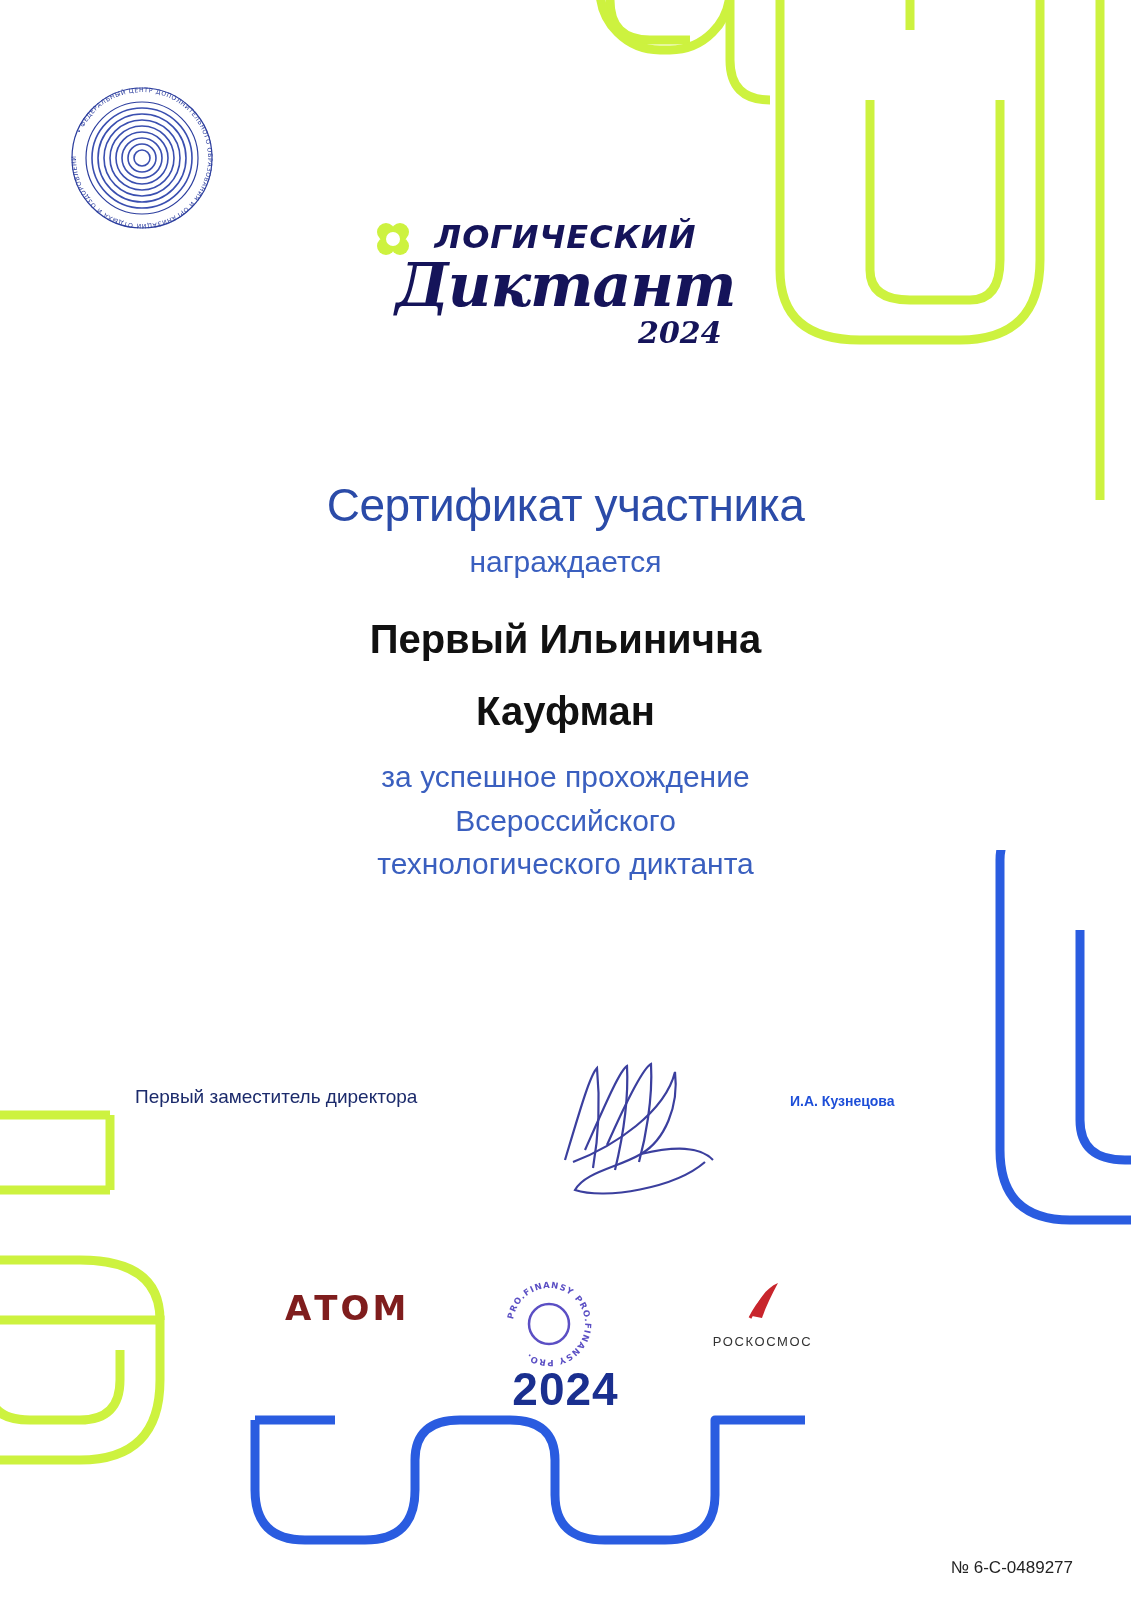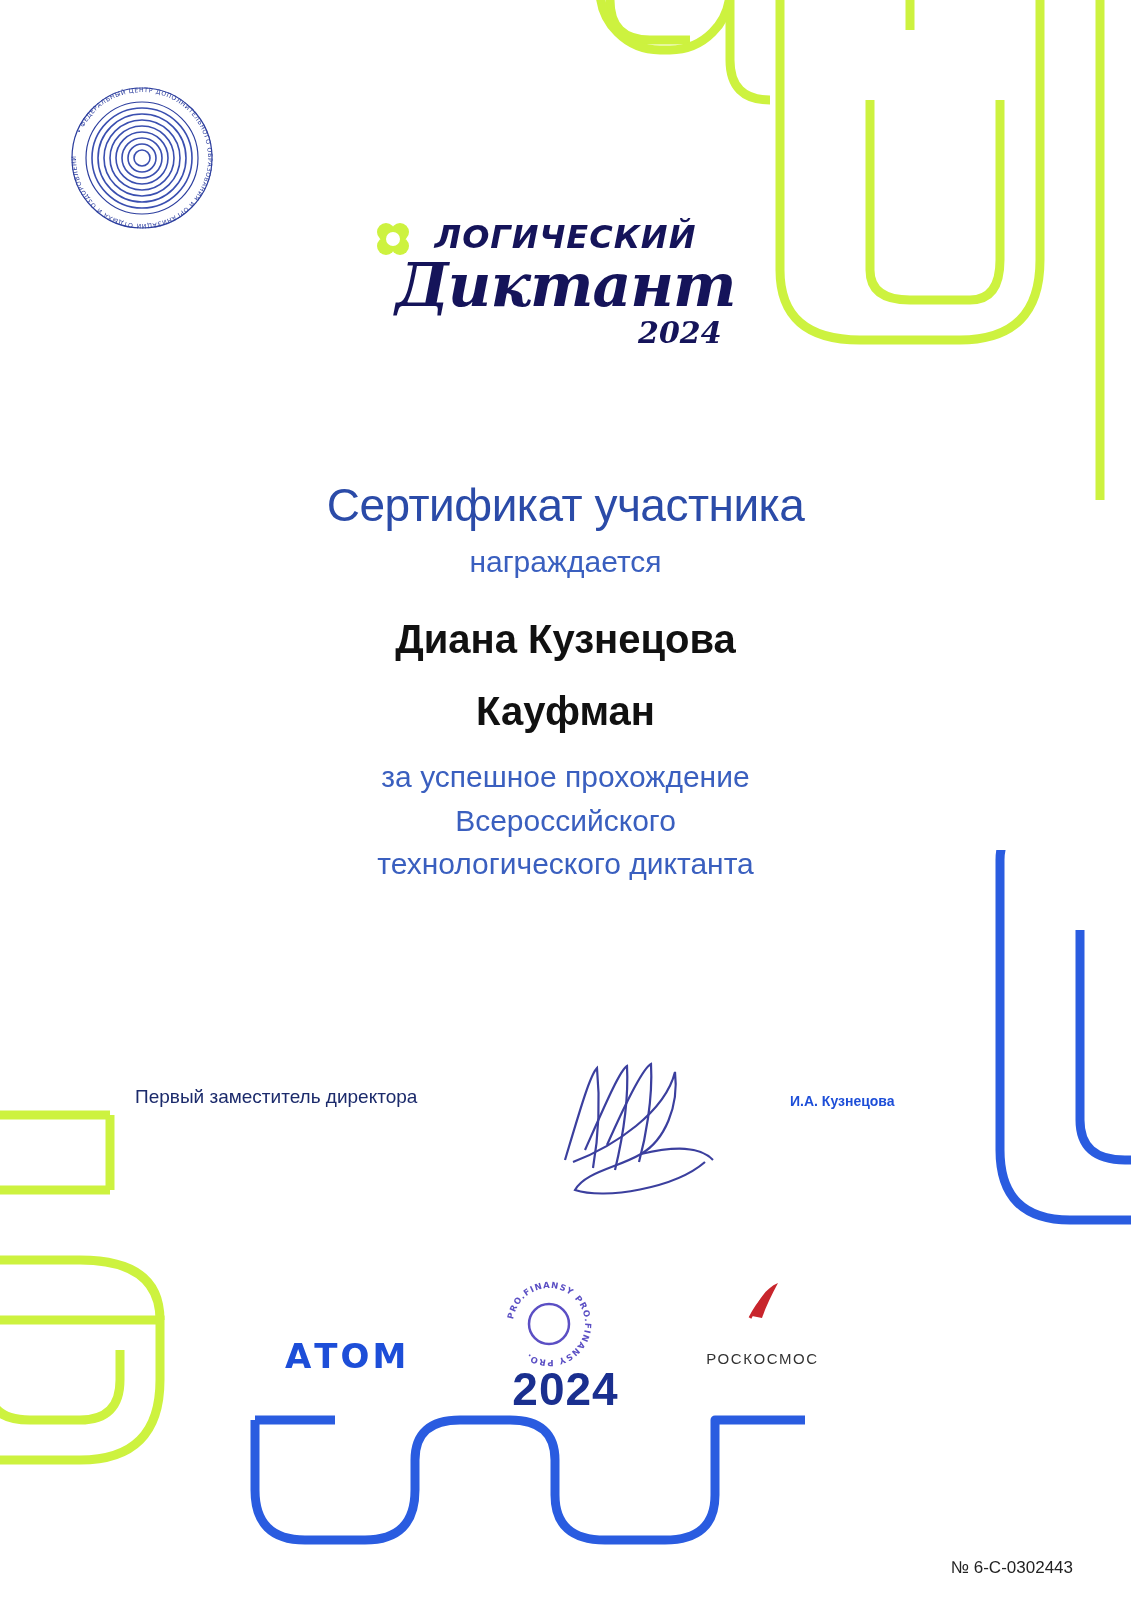--- a/index.html
+++ b/index.html
@@ -158,47 +158,47 @@
     left: 545px;
     top: 1050px;
     width: 200px;
     height: 160px;
   }
 
   
   .atom {
     position: absolute;
     left: 285px;
-    top: 1336px;
+    top: 1288px;
     font-family: "DejaVu Sans", sans-serif;
     font-weight: bold;
     font-size: 34px;
     letter-spacing: 3px;
-    color: #1d4ed8;
+    color: #7f1d1d;
   }
   .profinansy {
     position: absolute;
     left: 503px;
     top: 1278px;
     width: 92px;
     height: 92px;
   }
   .roscosmos {
     position: absolute;
     left: 700px;
     top: 1280px;
     width: 125px;
     height: 80px;
     text-align: center;
   }
   .roscosmos-label {
-    font-size: 15px;
+    font-size: 13px;
     letter-spacing: 1.6px;
     color: #333333;
-    margin-top: 20px;
+    margin-top: 4px;
   }
   .big-year {
     position: absolute;
     left: 0; right: 0;
     top: 1362px;
     text-align: center;
     font-family: "Liberation Sans", sans-serif;
     font-weight: bold;
     font-size: 46px;
     color: #1a2f8f;
@@ -297,21 +297,21 @@
       <div class="logo-word">Диктант</div>
       <div class="logo-underline"></div>
       <div class="logo-year">2024</div>
     </div>
   </div>
 
   <div class="cert-title">Сертификат участника</div>
   <div class="awarded-to">награждается</div>
 
   <div class="recipient">
-    <div>Диана Кузнецова</div>
+    <div>Первый Ильинична</div>
     <div>Кауфман</div>
   </div>
 
   <div class="reason">
     <div>за успешное прохождение</div>
     <div>Всероссийского</div>
     <div>технологического диктанта</div>
   </div>
 
   <div class="sign-role">
@@ -350,15 +350,15 @@
   <div class="roscosmos">
     <svg width="125" height="46" viewBox="0 0 125 46">
       <path d="M52 36 C58 20, 66 8, 78 3 C72 14, 66 26, 62 38 Z" fill="#c8252c"></path>
       <path d="M50 38 C56 26, 62 18, 70 12" stroke="#c8252c" stroke-width="3" fill="none"></path>
     </svg>
     <div class="roscosmos-label">РОСКОСМОС</div>
   </div>
 
   <div class="big-year">2024</div>
 
-  <div class="serial">№ 6-С-0302443</div>
+  <div class="serial">№ 6-С-0489277</div>
 
 </div>
 
 </body></html>

